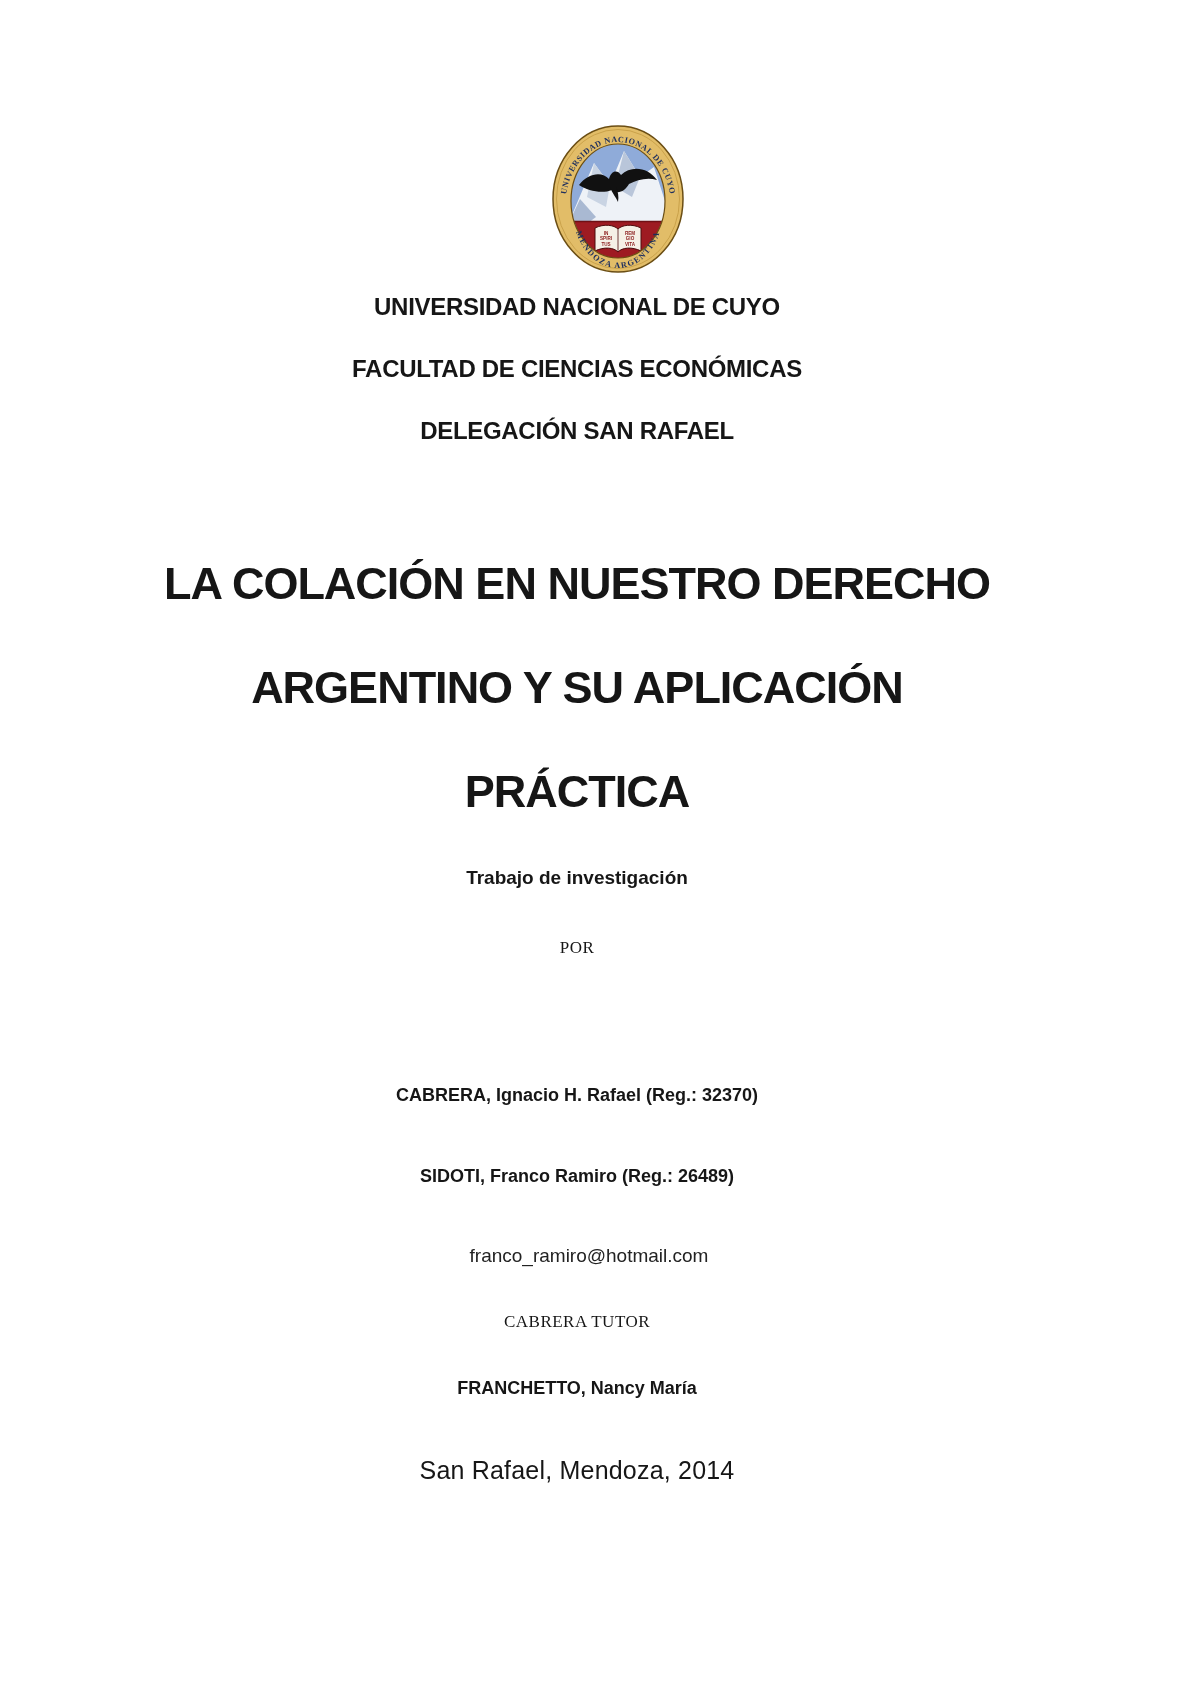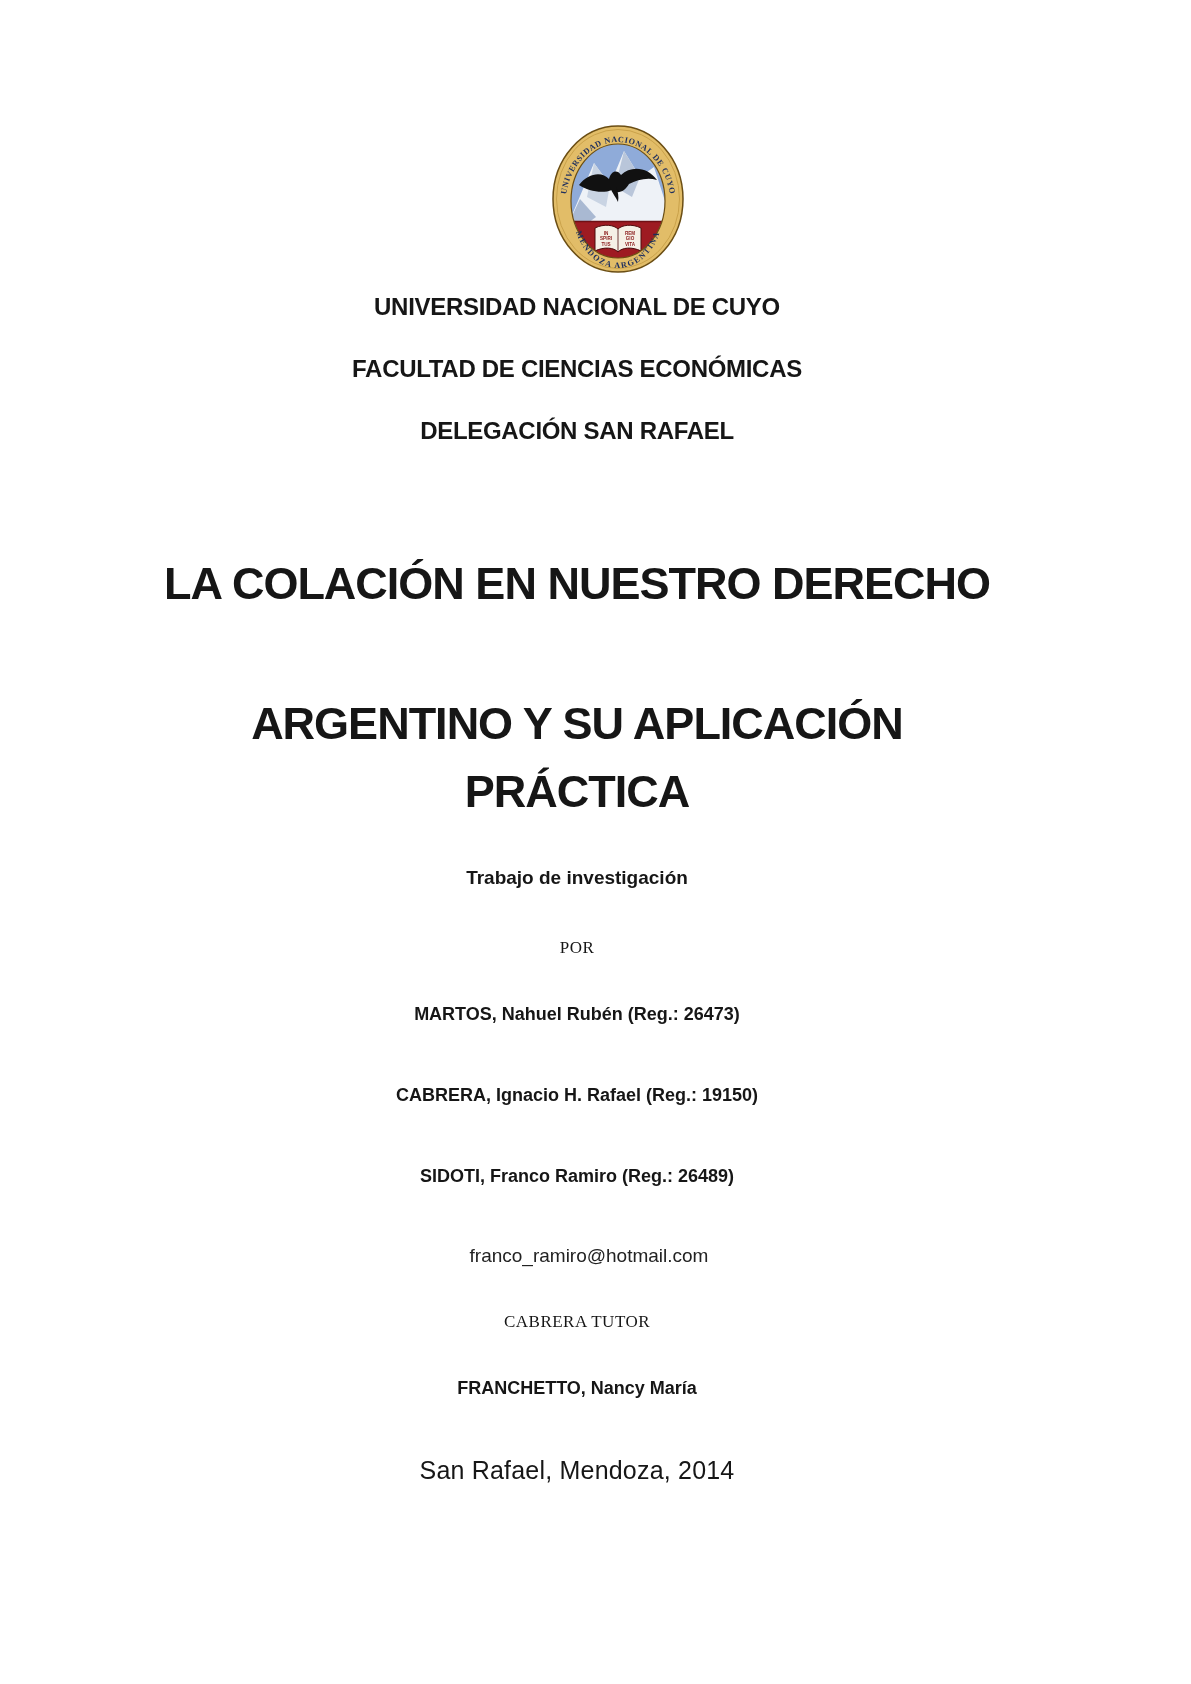--- a/index.html
+++ b/index.html
@@ -22,21 +22,21 @@
   .email{font-size:19px;color:#222;padding-left:12px;}
   .tutor-name{font-weight:bold;font-size:18px;}
   .place-date{font-size:25px;letter-spacing:0.2px;}
   .logo-wrap{position:absolute;top:125px;left:552px;width:132px;height:148px;}
   
   .pos-univ{top:293px;}
   .pos-fac{top:355px;}
   .pos-deleg{top:417px;}
   .pos-career{top:492px;}
   .pos-t1{top:558px;}
-  .pos-t2{top:662px;margin-top:36px;}
+  .pos-t2{top:662px;}
   .pos-t3{top:766px;}
   .pos-work{top:867px;}
   .pos-por{top:938px;}
   .pos-a1{top:1004px;}
   .pos-a2{top:1085px;}
   .pos-a3{top:1166px;}
   .pos-email{top:1245px;}
   .pos-tutorlabel{top:1312px;}
   .pos-tutorname{top:1378px;}
   .pos-date{top:1456px;}
@@ -99,22 +99,21 @@
   <div class="c h-bold pos-fac">FACULTAD DE CIENCIAS ECONÓMICAS</div>
   <div class="c h-bold pos-deleg">DELEGACIÓN SAN RAFAEL</div>
 
   <div class="c title pos-t1">LA COLACIÓN EN NUESTRO DERECHO</div>
   <div class="c title pos-t2">ARGENTINO Y SU APLICACIÓN</div>
   <div class="c work-type pos-work">Trabajo de investigación</div>
 
   <div class="c title pos-t3">PRÁCTICA</div>
   <div class="c serif-label pos-por">POR</div>
 
-  <div class="c author pos-a1">MARTOS, Nahuel Rubén (Reg.: 26473)</div>
-  <div class="c author pos-a2">CABRERA, Ignacio H. Rafael (Reg.: 19150)</div>
+  <div class="c author pos-a2">CABRERA, Ignacio H. Rafael (Reg.: 32370)</div>
   <div class="c author pos-a3">SIDOTI, Franco Ramiro (Reg.: 26489)</div>
 
   <div class="c email pos-email">franco_ramiro@hotmail.com</div>
 
   <div class="c serif-label pos-tutorlabel">CABRERA TUTOR</div>
   <div class="c tutor-name pos-tutorname">FRANCHETTO, Nancy María</div>
 
   <div class="c place-date pos-date">San Rafael, Mendoza, 2014</div>
 
 </div>

